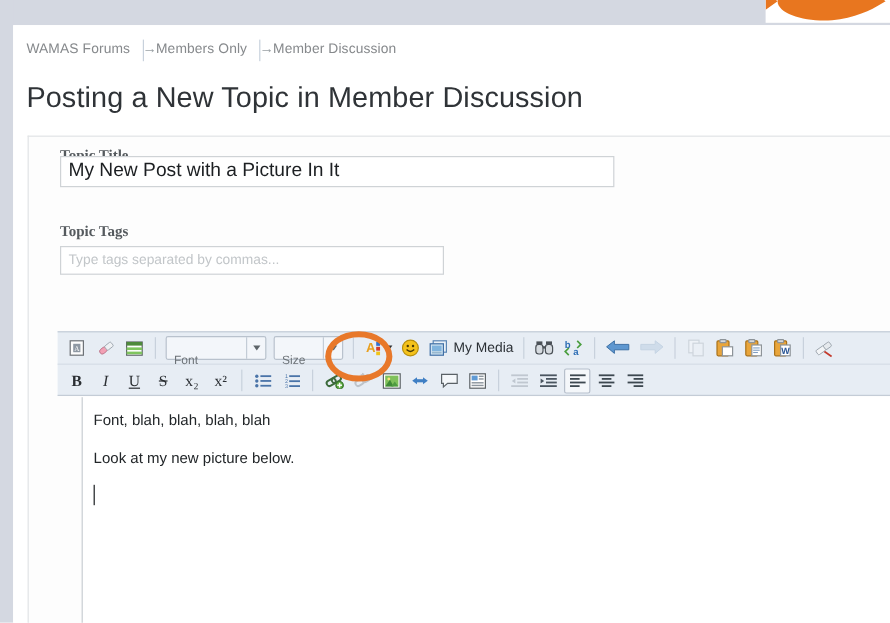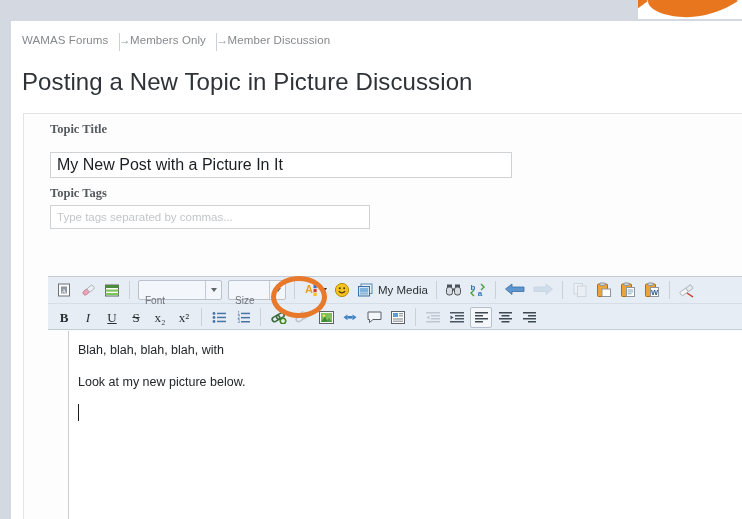--- a/index.html
+++ b/index.html
@@ -27,21 +27,21 @@
   .breadcrumb .sep{display:inline-block;margin:0 7px;color:#9aa0a4;font-size:12px;}
 
   .pagetitle{position:absolute;left:11px;top:47px;font-size:24px;color:#2f3337;font-weight:400;white-space:nowrap;letter-spacing:.1px;}
 
   
   .panel{position:absolute;left:12px;top:92px;width:730px;height:406px;background:#fdfdfd;border-top:1px solid #e2e4e6;border-left:1px solid #e2e4e6;}
 
   .lbl{position:absolute;font-size:12.5px;font-weight:bold;color:#555a5e;font-family:Liberation Serif, serif;}
   .hint{position:absolute;font-size:11.5px;color:#a0a4a8;}
 
-  .titleinput{position:absolute;left:26px;top:38px;width:462px;height:26px;border:1px solid #cfd3d6;background:#ffffff;
+  .titleinput{position:absolute;left:26px;top:16px;width:462px;height:26px;border:1px solid #cfd3d6;background:#ffffff;
     font-family:"Liberation Sans",sans-serif;font-size:16px;color:#1c1f22;padding:0 6px;box-sizing:border-box;line-height:24px;outline:none;}
   .tagsinput{position:absolute;left:26px;top:91px;width:320px;height:24px;border:1px solid #cfd3d6;background:#ffffff;
     font-family:"Liberation Sans",sans-serif;font-size:11.5px;color:#2c2f33;padding:0 6px;box-sizing:border-box;outline:none;}
   .tagsinput::placeholder{color:#c2c6c9;}
 
   
   .editor{position:absolute;left:24px;top:162px;width:706px;height:244px;}
   .toolbar{position:absolute;left:0;top:0;width:718px;height:54px;background:#e7edf4;border-top:1px solid #c4ccd6;border-bottom:1px solid #c4ccd6;box-sizing:border-box;}
   .trow{position:absolute;left:0;width:718px;height:26px;display:flex;align-items:center;}
   .trow.r1{top:0;border-bottom:1px solid #d5dde7;}
@@ -98,21 +98,21 @@
   <div class="content">
 
     <div class="breadcrumb">
       <span class="crumb">WAMAS Forums</span>
       <span class="sep">→</span>
       <span class="crumb">Members Only</span>
       <span class="sep">→</span>
       <span class="crumb">Member Discussion</span>
     </div>
 
-    <div class="pagetitle">Posting a New Topic in Picture Discussion</div>
+    <div class="pagetitle">Posting a New Topic in Member Discussion</div>
 
     <div class="panel">
 
       <div class="lbl" style="left:26px;top:8px;">Topic Title</div>
       <input class="titleinput" type="text" value="My New Post with a Picture In It" style="">
 
       <div class="lbl" style="left:26px;top:72px;">Topic Tags</div>
       <input class="tagsinput" type="text" placeholder="Type tags separated by commas..." style="">
 
       <div class="editor">
@@ -430,21 +430,21 @@
                 <rect x="1" y="1" width="13" height="1.5" fill="#3d4850"></rect>
                 <rect x="6" y="4" width="8" height="1.5" fill="#3d4850"></rect>
                 <rect x="1" y="7" width="13" height="1.5" fill="#3d4850"></rect>
                 <rect x="6" y="10" width="8" height="1.5" fill="#3d4850"></rect>
               </svg>
             </div>
           </div>
         </div>
 
         <div class="ebody">
-          <p class="ln1">Blah, blah, blah, blah, with</p>
+          <p class="ln1">Font, blah, blah, blah, blah</p>
           <p class="ln2">Look at my new picture below.</p>
           <div class="caretline"></div>
         </div>
       </div>
     </div>
   </div>
 
   <div class="annot"></div>
 </div>
 

